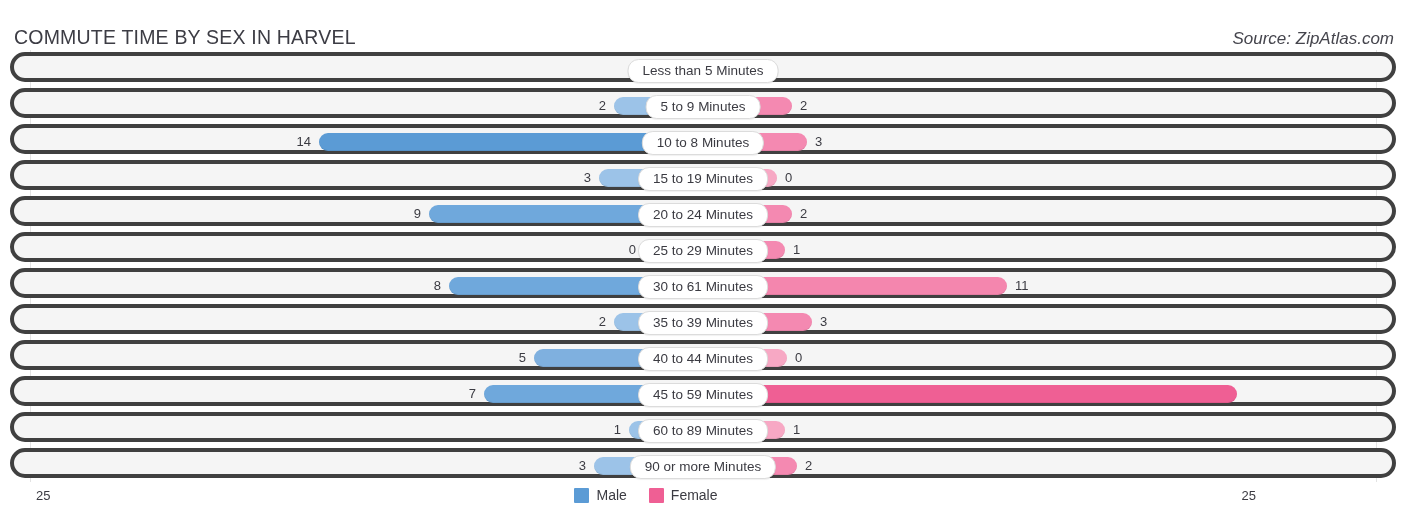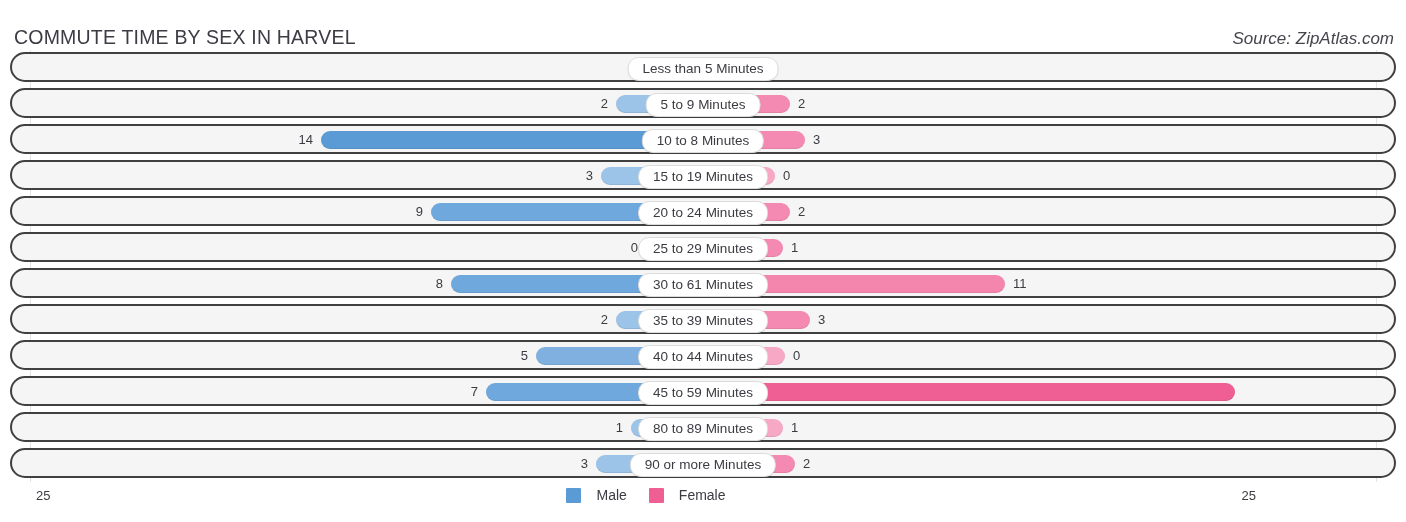--- a/index.html
+++ b/index.html
@@ -27,21 +27,21 @@
   
   .plot{position:absolute;left:0;top:50px;width:1406px;height:434px;}
 
   .gridline{position:absolute;top:0;bottom:2px;width:1px;background:#e3e3e3;}
   .gridline.left{left:30px;}
   .gridline.right{left:1376px;}
 
   .row{
     position:absolute;left:10px;width:1386px;height:30px;
     background:#f5f5f5;
-    border:2px solid #404040;
+    border:4px solid #404040;
     border-radius:15px;
     box-sizing:border-box;
   }
   .rowinner{position:absolute;left:0;top:0;width:100%;height:100%;}
 
   
   .bar{
     position:absolute;top:5px;height:18px;
     box-sizing:border-box;
   }
@@ -86,21 +86,21 @@
   .axis-end{
     position:absolute;top:4px;font-size:13px;color:#3b3b42;
   }
   .axis-end.l{left:36px;}
   .axis-end.r{right:36px;}
 
   .legend{
     position:absolute;left:0;right:0;top:3px;
     display:flex;justify-content:center;align-items:center;gap:22px;
   }
-  .legend-item{display:flex;align-items:center;gap:15px;}
+  .legend-item{display:flex;align-items:center;gap:7px;}
   .swatch{width:15px;height:15px;border-radius:1px;display:block;}
   .legend-label{font-size:14px;color:#3b3b42;white-space:nowrap;}
 </style>
 </head>
 <body>
 
 <div class="chart-wrap">
 
   <div class="header">
     <div class="title">COMMUTE TIME BY SEX IN HARVEL</div>
@@ -200,21 +200,21 @@
             <div class="vlabel female inside" style="left: 1142px; margin-top: 19px;">22</div>
             <div class="pill">45 to 59 Minutes</div>
           </div>
         </div>
         <div class="row" style="top: 362px;">
           <div class="rowinner">
             <div class="bar male" style="width: 70px; background: rgb(156, 195, 232);"></div>
             <div class="vlabel male" style="right: 771px;">1</div>
             <div class="bar female" style="width: 78px; background: rgb(247, 168, 196);"></div>
             <div class="vlabel female" style="left: 779px;">1</div>
-            <div class="pill">80 to 89 Minutes</div>
+            <div class="pill">60 to 89 Minutes</div>
           </div>
         </div>
         <div class="row" style="top: 398px;">
           <div class="rowinner">
             <div class="bar male" style="width: 105px; background: rgb(156, 195, 232);"></div>
             <div class="vlabel male" style="right: 806px;">3</div>
             <div class="bar female" style="width: 90px; background: rgb(244, 137, 177);"></div>
             <div class="vlabel female" style="left: 791px;">2</div>
             <div class="pill">90 or more Minutes</div>
           </div>

